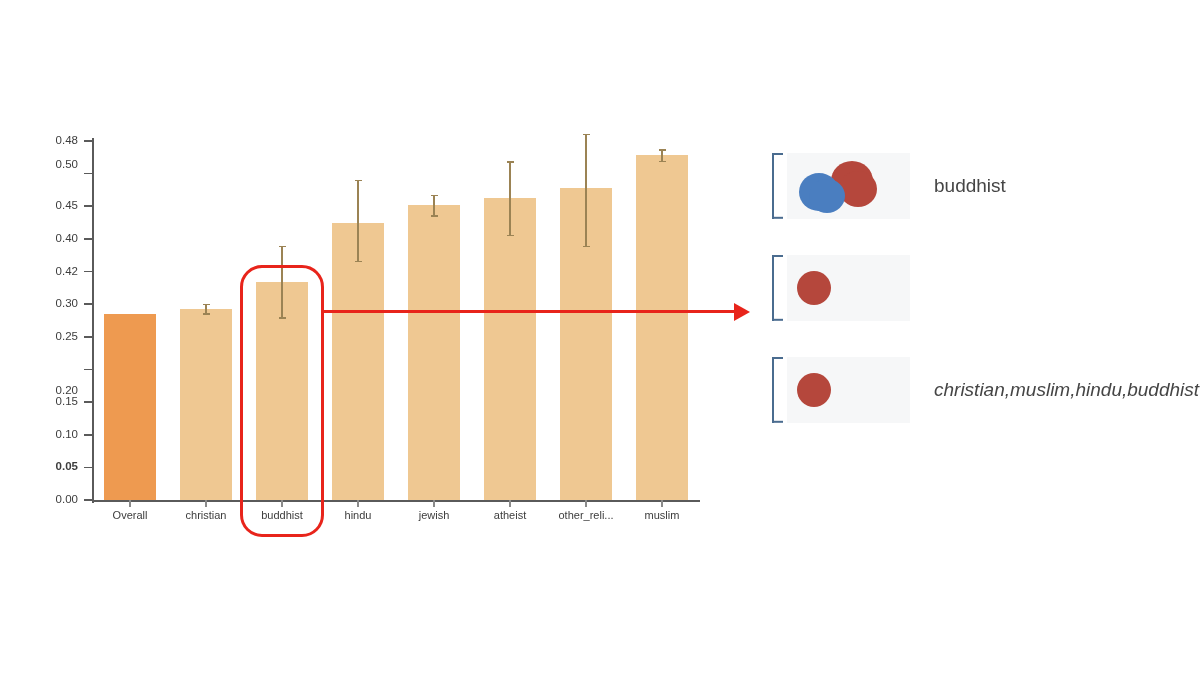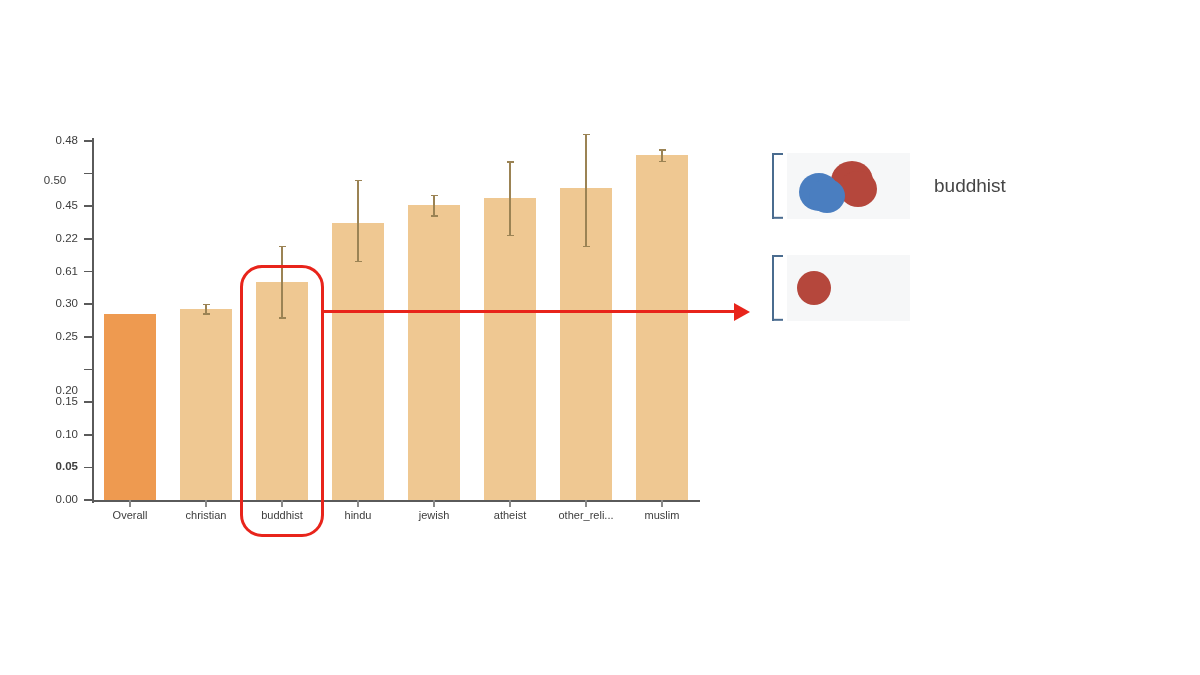--- a/index.html
+++ b/index.html
@@ -103,24 +103,24 @@
     <div class="axis-line-x"></div>
 
     <div class="ylabels" id="ylabels">
         <div class="ytick-label" style="top: 500px;">0.00</div>
         <div class="ytick-label" style="top: 467.364px; font-weight: bold;">0.05</div>
         <div class="ytick-label" style="top: 434.727px;">0.10</div>
         <div class="ytick-label" style="top: 402.091px;">0.15</div>
         <div class="ytick-label" style="top: 391px;">0.20</div>
         <div class="ytick-label" style="top: 336.818px; text-align: right;">0.25</div>
         <div class="ytick-label" style="top: 304.182px;">0.30</div>
-        <div class="ytick-label" style="top: 271.545px;">0.61</div>
-        <div class="ytick-label" style="top: 238.909px;">0.22</div>
+        <div class="ytick-label" style="top: 271.545px;">0.42</div>
+        <div class="ytick-label" style="top: 238.909px;">0.40</div>
         <div class="ytick-label" style="top: 206.273px;">0.45</div>
-        <div class="ytick-label" style="top: 181px; text-align: center;">0.50</div>
+        <div class="ytick-label" style="top: 165px;">0.50</div>
         <div class="ytick-label" style="top: 141px;">0.48</div>
       </div>
     <div id="yticks">
         <div class="ytick" style="top: 499.2px;"></div>
         <div class="ytick" style="top: 466.564px;"></div>
         <div class="ytick" style="top: 433.927px;"></div>
         <div class="ytick" style="top: 401.291px;"></div>
         <div class="ytick" style="top: 368.655px;"></div>
         <div class="ytick" style="top: 336.018px;"></div>
         <div class="ytick" style="top: 303.382px;"></div>
@@ -196,15 +196,22 @@
           <div class="blob" style="background: rgb(74, 126, 192); left: 22px; top: 26px; width: 36px; height: 34px;"></div>
         </div>
         <div class="legend-text">buddhist</div>
       </div>
       <div class="legend-row">
         <div class="bracket"></div>
         <div class="swatch" style="background: rgb(246, 247, 248);">
           <div class="blob" style="background: rgb(181, 71, 60); left: 10px; top: 16px; width: 34px; height: 34px;"></div>
         </div>
       </div>
+      <div class="legend-row">
+        <div class="bracket"></div>
+        <div class="swatch" style="background: rgb(246, 247, 248);">
+          <div class="blob" style="background: rgb(181, 71, 60); left: 10px; top: 16px; width: 34px; height: 34px;"></div>
+        </div>
+        <div class="legend-text italic">christian,muslim,hindu,buddhist</div>
+      </div>
     </div>
 
 </div>
 
 </body></html>

